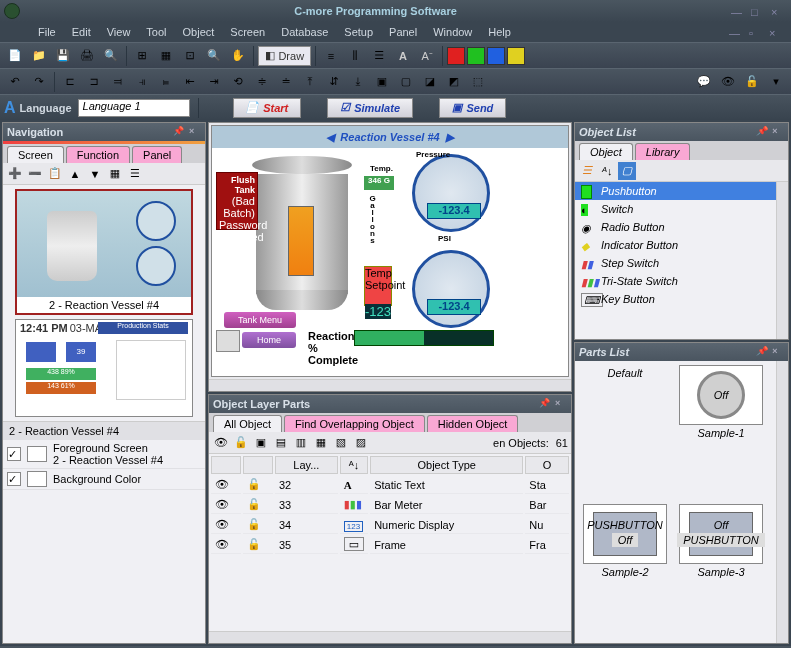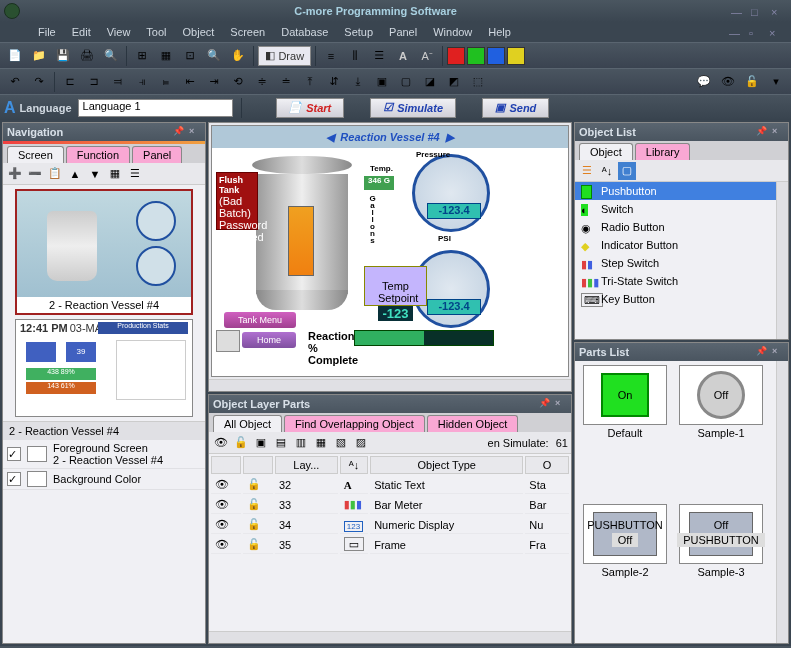--- a/index.html
+++ b/index.html
@@ -12,29 +12,29 @@
 .menubar { height:20px; background:#3a4550; display:flex; align-items:center; padding-left:30px; gap:0; }
 .menubar .m { color:#d0d8e0; padding:2px 8px; cursor:pointer; }
 .menubar .winctl { margin-left:auto; display:flex; gap:4px; padding-right:6px; }
 .toolbar { height:26px; background:linear-gradient(#4a5560,#3a4350); display:flex; align-items:center; padding:0 4px; gap:2px; border-top:1px solid #5a6570; }
 .tbtn { width:22px; height:22px; display:flex; align-items:center; justify-content:center; cursor:pointer; border-radius:2px; }
 .tsep { width:1px; height:20px; background:#2a3540; margin:0 2px; }
 .drawbtn { padding:0 6px; height:20px; background:#e8e8f0; border:1px solid #888; color:#333; display:flex; align-items:center; gap:3px; }
 .colorsq { width:18px; height:18px; border:1px solid #333; }
 .langbar { height:26px; background:linear-gradient(#48535e,#38434e); display:flex; align-items:center; padding:0 4px; gap:6px; border-top:1px solid #5a6570; }
 .langlabel { color:#d0d8e0; font-weight:bold; display:flex; align-items:center; gap:4px; }
-.langselect { width:155px; height:18px; background:#fff; border:1px solid #888; padding:0 4px; }
+.langselect { width:112px; height:18px; background:#fff; border:1px solid #888; padding:0 4px;font-style:italic; }
 .bigbtn { height:20px; padding:0 12px; background:linear-gradient(#f0f0f4,#d0d0d8); border:1px solid #888; display:flex; align-items:center; gap:4px; font-weight:bold; font-style:italic; cursor:pointer; }
 .bigbtn.start { color:#d02020; }
 .bigbtn.sim { color:#2040b0; }
 .bigbtn.send { color:#2040b0; }
 .content { display:flex; height:526px; background:#3a4550; padding:2px; gap:2px; }
 .leftpanel { width:204px; display:flex; flex-direction:column; gap:2px; }
 .midcol { width:364px; display:flex; flex-direction:column; gap:2px; }
-.rightcol { flex:1; display:flex; flex-direction:column; gap:2px; }
+.rightcol { flex:1; display:flex; flex-direction:column; gap:2px;font-style:italic; }
 .panel { background:#e8e8ec; border:1px solid #888; display:flex; flex-direction:column; }
 .panelhdr { height:18px; background:linear-gradient(#5a6570,#4a5560); color:#d8e0e8; display:flex; align-items:center; padding:0 4px; font-weight:bold; }
 .panelhdr .pbtns { margin-left:auto; display:flex; gap:4px; }
 .pbtn { width:12px; height:12px; color:#aab; cursor:pointer; font-size:9px; }
 .tabs { display:flex; background:#d0d0d4; padding:2px 4px 0; }
 .tab { padding:2px 10px; background:#f9a8d4; border:1px solid #888; border-bottom:none; cursor:pointer; border-radius:3px 3px 0 0; margin-right:2px; }
 .tab.active { background:#f0f0f4; }
 .panelbody { flex:1; background:#f0f0f4; overflow:hidden; }
 .minibar { height:22px; background:#e8e8ec; display:flex; align-items:center; padding:0 3px; gap:2px; border-bottom:1px solid #ccc; }
 .mbtn { width:18px; height:18px; cursor:pointer; display:flex; align-items:center; justify-content:center; }
@@ -249,40 +249,40 @@
             <span style="color:#2050c0">▶</span>
         </div>
 
         <div style="position:absolute;left:40px;top:30px;width:100px;height:150px">
           <div style="width:100px;height:18px;background:linear-gradient(to right,#888,#ddd,#888);border-radius:50px/10px"></div>
           <div style="width:92px;height:120px;margin:0 auto;background:linear-gradient(to right,#999,#eee,#999)"></div>
           <div style="width:92px;height:20px;margin:-4px auto 0;background:linear-gradient(to right,#888,#ddd,#888);border-radius:0 0 46px 46px"></div>
           <div style="position:absolute;left:36px;top:50px;width:26px;height:70px;background:linear-gradient(#f0a020,#f08010);border:1px solid #666"></div>
         </div>
 
-        <div style="position:absolute;left:4px;top:46px;width:42px;height:58px;background:#a01010;color:#fff;font-size:7px;text-align:left;padding:2px;border:1px solid #600">
+        <div style="position:absolute;left:4px;top:46px;width:42px;height:58px;background:#a01010;color:#fff;font-size:7px;text-align:right;padding:2px;border:1px solid #600">
           <div style="font-weight:bold;font-size:9px">Flush Tank</div>
           <div>(Bad Batch)</div>
           <div>Password Required</div>
         </div>
 
         <div class="gauge" style="left:200px;top:28px;width:78px;height:78px">
           <div style="position:absolute;left:12px;bottom:10px;width:54px;height:16px;background:#30c0b0;border:1px solid #048;color:#048;text-align:center;font-weight:bold">-123.4</div>
         </div>
         <div style="position:absolute;left:226px;top:108px;font-size:8px;font-weight:bold">PSI</div>
         <div class="gauge" style="left:200px;top:124px;width:78px;height:78px">
           <div style="position:absolute;left:12px;bottom:10px;width:54px;height:16px;background:#30c0b0;border:1px solid #048;color:#048;text-align:center;font-weight:bold">-123.4</div>
         </div>
         <div style="position:absolute;left:222px;top:204px;font-size:8px;font-weight:bold">Deg. F</div>
         <div style="position:absolute;left:204px;top:24px;font-size:8px;font-weight:bold">Pressure</div>
         <div style="position:absolute;left:158px;top:38px;font-size:8px;font-weight:bold">Temp.</div>
 
-        <div style="position:absolute;left:152px;top:140px;width:63px;height:40px;background:#c4b5fd;border:1px solid #880;text-align:center;font-size:8px;padding:13px">
+        <div style="position:absolute;left:152px;top:140px;width:28px;height:40px;background:#ef4444;border:1px solid #880;text-align:center;font-size:8px;padding:0">
           <div>Temp Setpoint</div>
-          <div style="background:#083038;color:#40e0c0;font-size:13px;font-weight:bold;margin-top:2px">-123</div>
+          <div style="background:#083038;color:#40e0c0;font-size:13px;font-weight:normal;margin-top:13px">-123</div>
         </div>
         <div style="position:absolute;left:152px;top:50px;width:30px;height:14px;background:#40a050;color:#fff;font-size:8px;text-align:center;font-weight:bold">346 G</div>
         <div style="position:absolute;left:156px;top:68px;font-size:8px;writing-mode:vertical-rl;text-orientation:upright;letter-spacing:-2px;font-weight:bold">Gallons</div>
 
         <div style="position:absolute;left:12px;top:186px;width:72px;height:16px;background:linear-gradient(#d060c0,#a04090);color:#fff;text-align:center;font-size:9px;line-height:16px;border-radius:3px">Tank Menu</div>
         <div style="position:absolute;left:30px;top:206px;width:54px;height:16px;background:linear-gradient(#b070d0,#8050a0);color:#fff;text-align:center;font-size:9px;line-height:16px;border-radius:3px">Home</div>
         <div style="position:absolute;left:4px;top:204px;width:24px;height:22px;background:#ddd;border:1px solid #888"></div>
         <div style="position:absolute;left:96px;top:204px;width:44px;font-size:7px;font-weight:bold"><span>Reaction</span><br><span>% Complete</span></div>
         <div style="position:absolute;left:142px;top:204px;width:140px;height:16px;background:#083028;border:1px solid #040">
             <div style="width:50%;height:100%;background:#30b060"></div>
@@ -307,21 +307,21 @@
       <div class="minibar">
         <div class="mbtn">👁</div>
         <div class="mbtn">🔓</div>
         <div class="mbtn">▣</div>
         <div class="mbtn">▤</div>
         <div class="mbtn">▥</div>
         <div class="mbtn">▦</div>
         <div class="mbtn">▧</div>
         <div class="mbtn">▨</div>
         <div style="flex:1"></div>
-        <span>en Simulate:</span>&nbsp;<span>61</span>
+        <span>en Objects:</span>&nbsp;<span>61</span>
       </div>
       <div class="panelbody">
         <table class="table">
           <tbody>
               <tr>
                 <th class="th" style="width:30px"></th>
                 <th class="th" style="width:30px"></th>
                 <th class="th">Lay...</th>
                 <th class="th" style="width:24px">ᴬ↓</th>
                 <th class="th">Object Type</th>
@@ -425,23 +425,20 @@
       <div class="panelhdr">
           <span>Parts List</span>
         <div class="pbtns">
             <span class="pbtn">📌</span>
             <span class="pbtn">×</span>
           </div>
       </div>
       <div class="panelbody" style="display:flex">
         <div class="partgrid" id="partgrid" style="flex:1">
             <div class="part">
-              <div class="partimg">
-                <div style="width:48px;height:44px;background:#20e020;border:2px solid #080;display:flex;align-items:center;justify-content:center">On</div>
-              </div>
               <div style="padding:2px">Default</div>
             </div>
             <div class="part">
               <div class="partimg">
                 <div style="width:48px;height:48px;border-radius:50%;border:3px solid #888;background:#d0d0d0;display:flex;align-items:center;justify-content:center">Off</div>
               </div>
               <div style="padding:2px">Sample-1</div>
             </div>
             <div class="part">
               <div class="partimg">

